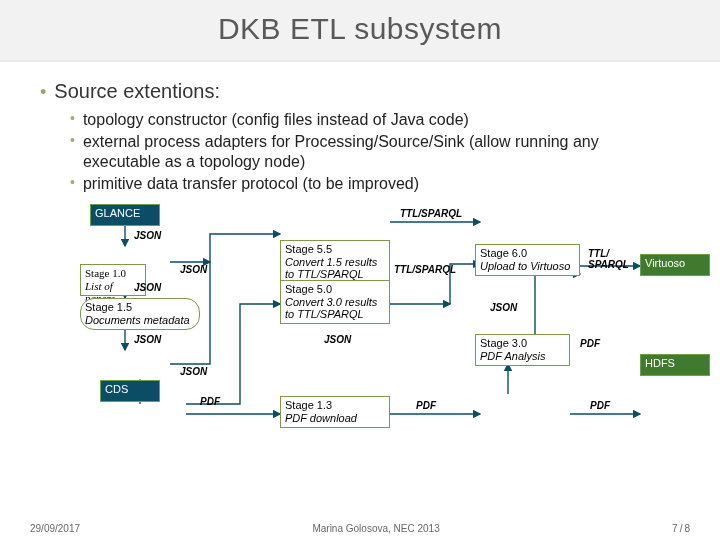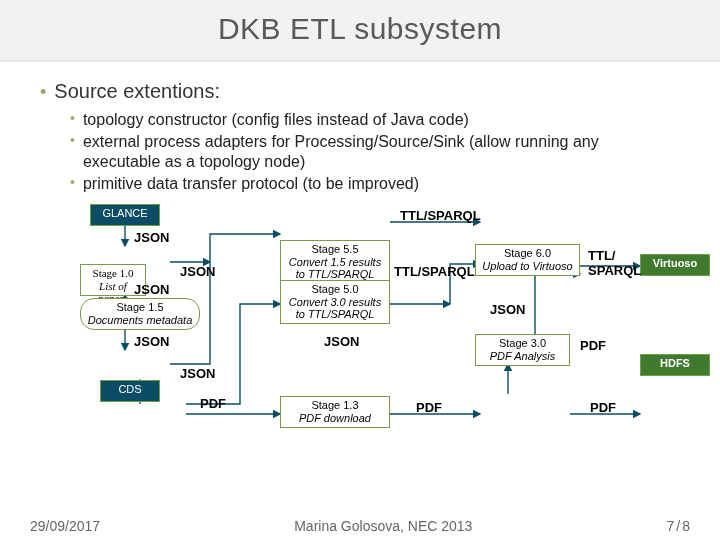--- a/index.html
+++ b/index.html
@@ -6,28 +6,28 @@
   body { width: 720px; height: 540px; background: #fff; font-family: Arial, sans-serif; position: relative; overflow: hidden; }
   .title-band { background: #f2f2f2; padding: 12px 0 14px; text-align: center; border-bottom: 2px solid #e8e8e8; }
   .title-band h1 { font-size: 30px; font-weight: normal; color: #595959; letter-spacing: 0.5px; }
   .content { padding: 18px 40px 0 40px; }
   .bullet-l1 { display: flex; gap: 8px; font-size: 20px; color: #333; margin-bottom: 6px; }
   .bullet-l1 .dot { color: #9aa46d; font-size: 18px; line-height: 24px; }
   .sub { padding-left: 30px; }
   .bullet-l2 { display: flex; gap: 8px; font-size: 16px; color: #222; margin-bottom: 2px; line-height: 1.25; }
   .bullet-l2 .dot { color: #a4a97a; font-size: 14px; }
   .diagram { position: relative; margin: 10px 20px 0 40px; height: 220px; }
-  .dbox { position: absolute; border: 1.5px solid #7a9a4a; background: #fff; text-align: center; font-size: 11px; line-height: 1.15; padding: 2px 4px; }
-  .dbox.green { background: #3f7a2e; color: #fff; border-color: #6aa047; font-weight: bold; }
+  .dbox { position: absolute; border: 1.5px solid #7a9a4a; background: #fff; text-align: left; font-size: 11px; line-height: 1.15; padding: 2px 4px; }
+  .dbox.green { background: #3f7a2e; color: #fff; border-color: #6aa047; }
   .dbox.teal { background: #0b4d64; color: #fff; border-color: #6aa047; }
   .dbox .t1 { display:block; }
   .dbox .t2 { display:block; font-style: italic; }
-  .lbl { position: absolute; font-size: 13px; font-weight: bold; color: #000; }
+  .lbl { position: absolute; font-size: 10px; font-weight: bold; font-style: italic; color: #000; }
   svg.arrows { position: absolute; left:0; top:0; width:100%; height:100%; }
-  .footer { position: absolute; bottom: 6px; left: 0; right: 0; display: flex; justify-content: space-between; padding: 0 30px; font-size: 14px; color: #666; }
+  .footer { position: absolute; bottom: 6px; left: 0; right: 0; display: flex; justify-content: space-between; padding: 0 30px; font-size: 10px; color: #666; }
   .footer .pg span.sep { margin: 0 2px; }
 </style>
 </head>
 <body>
 
 <div class="title-band">
   <h1>DKB ETL subsystem</h1>
 </div>
 
 <div class="content">

